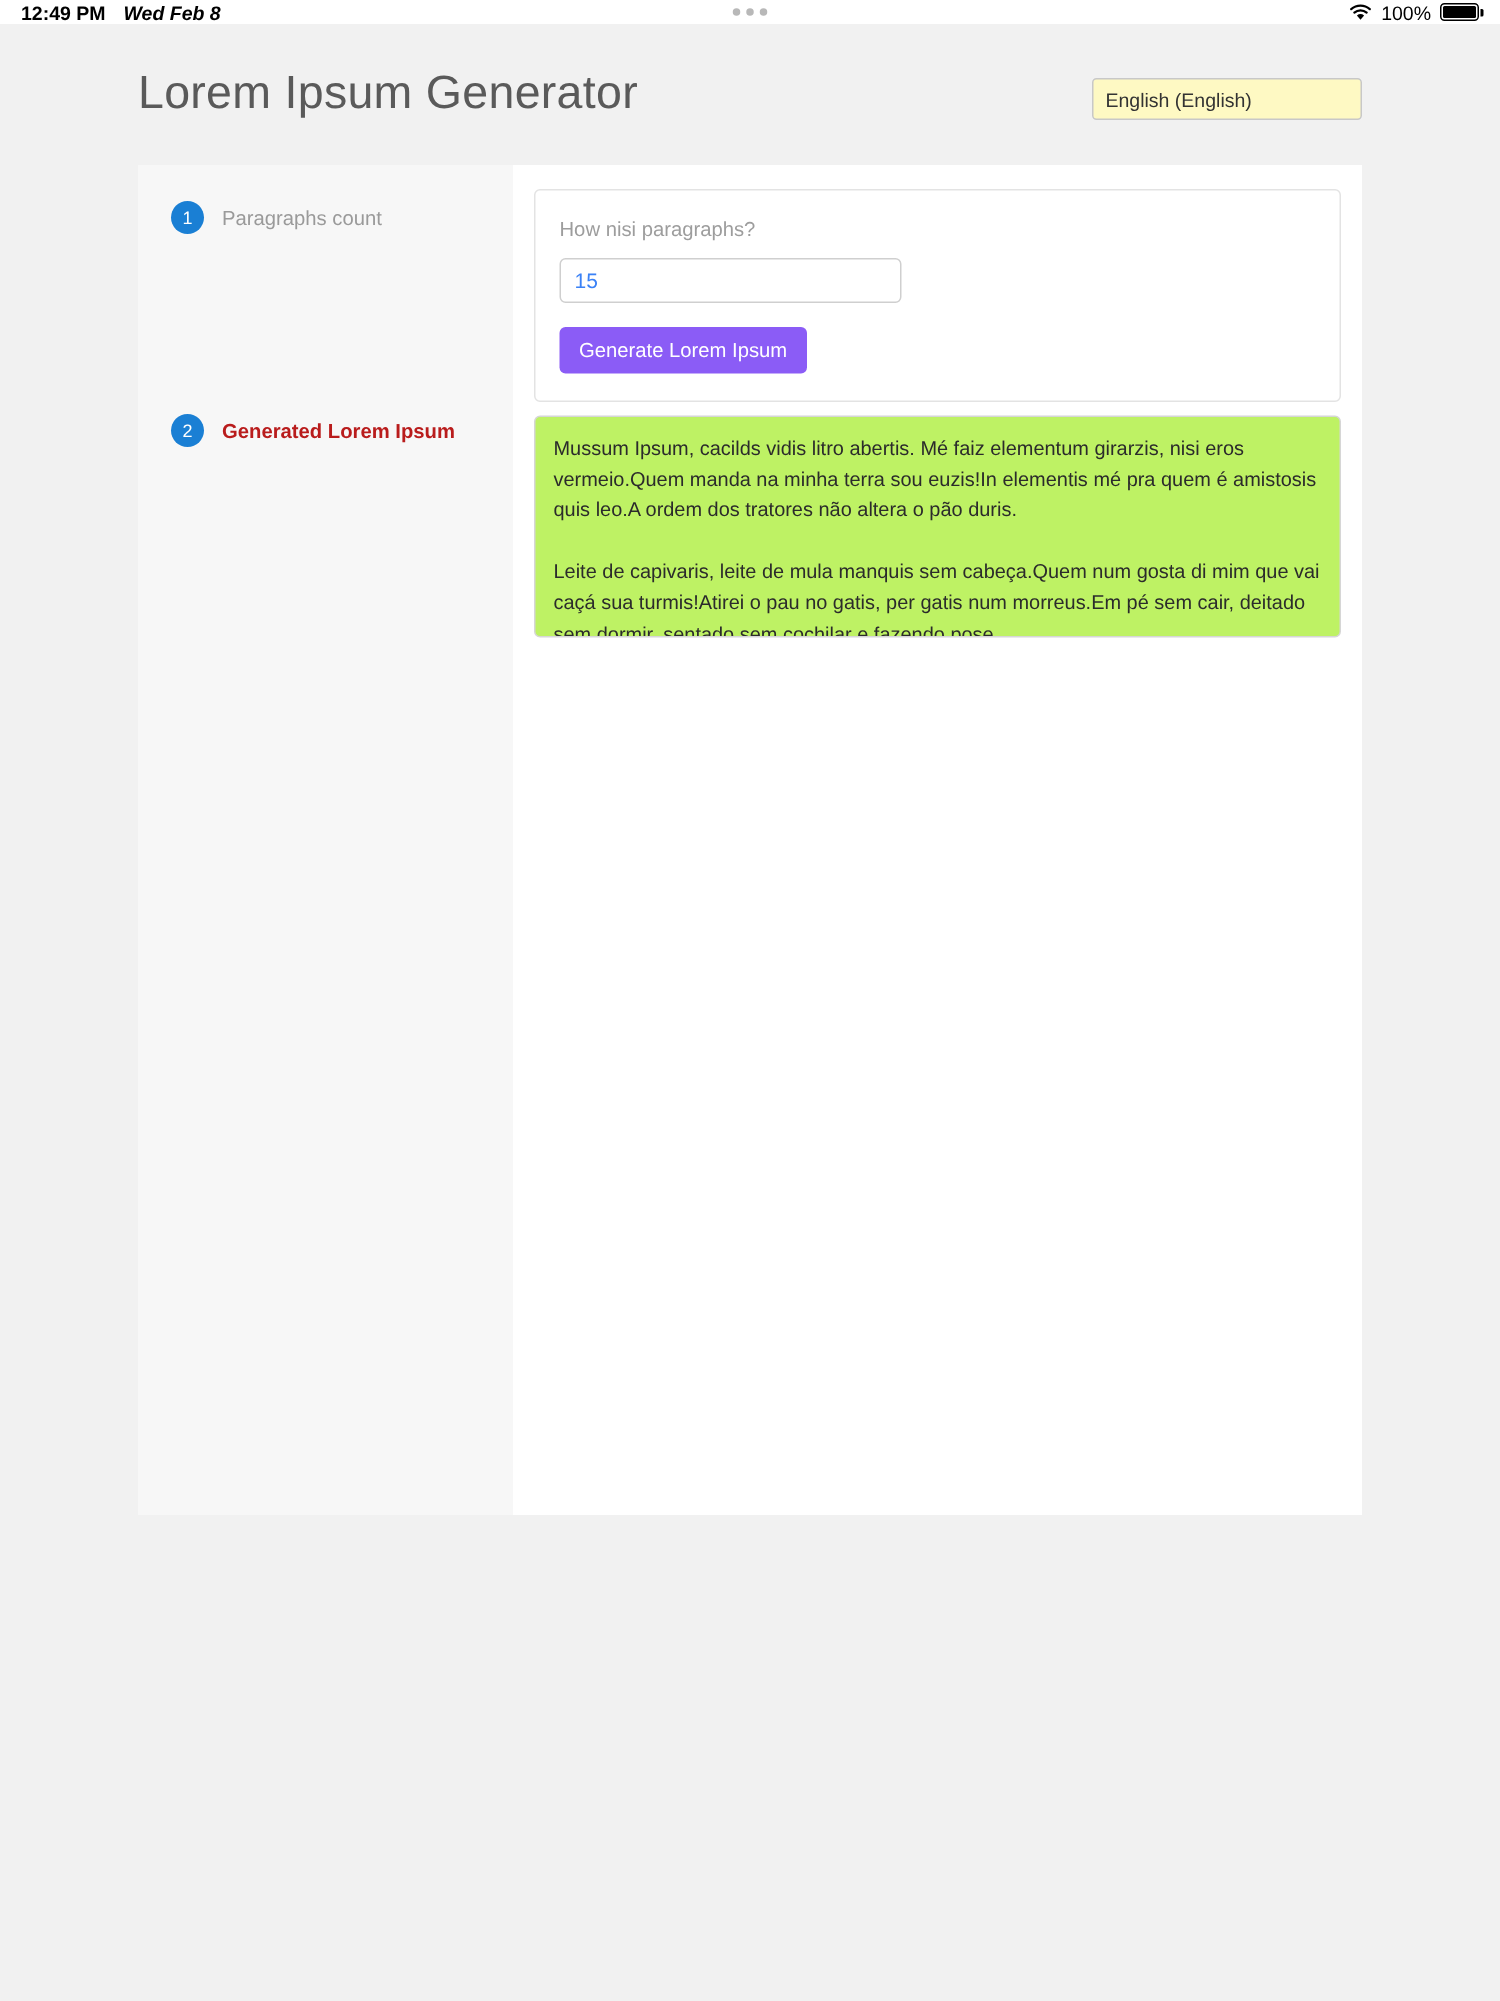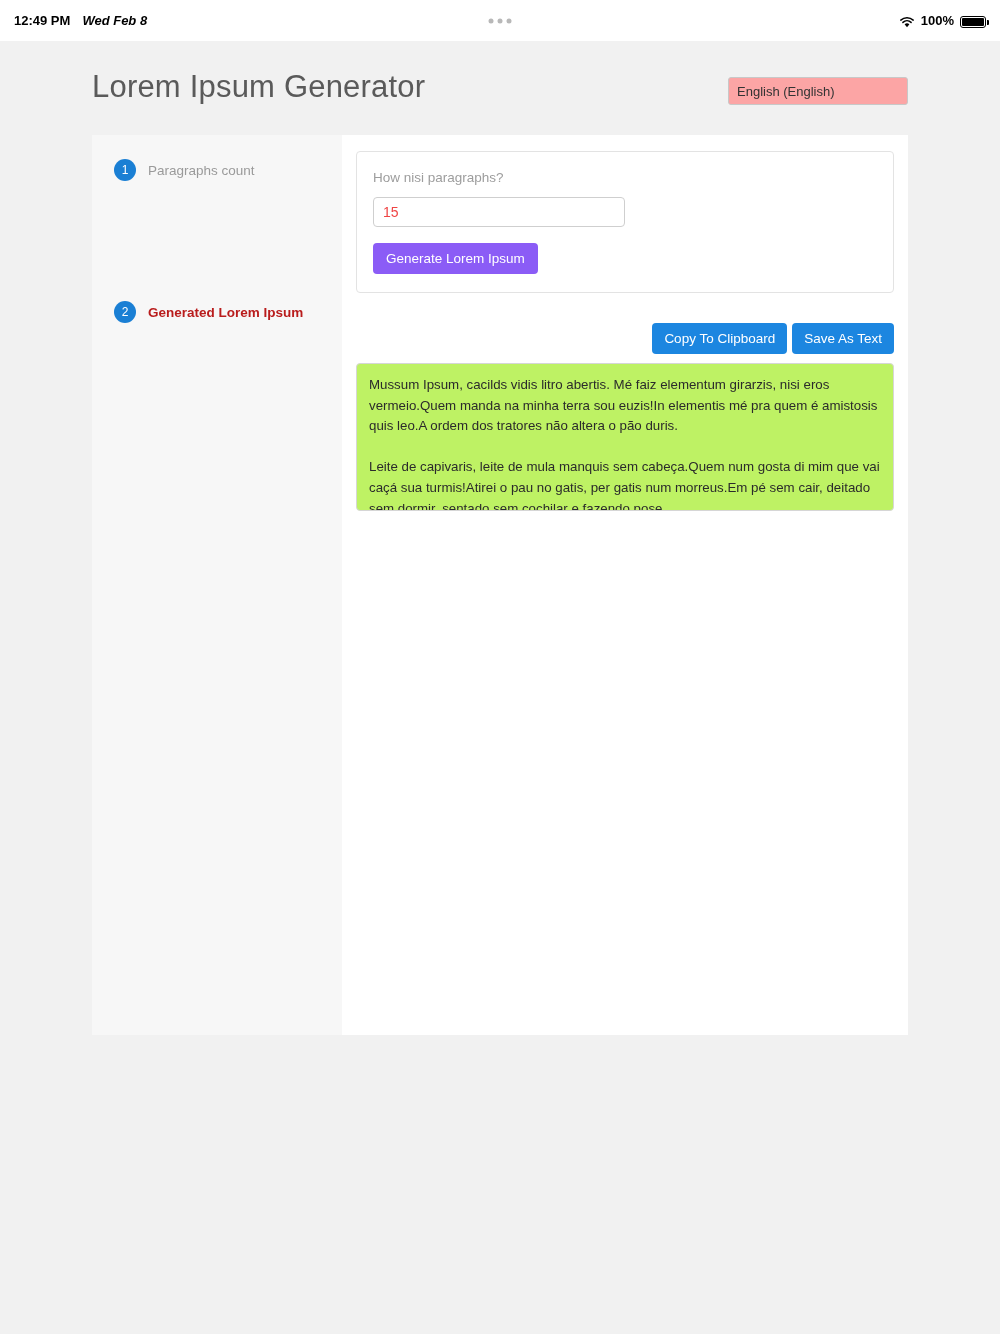--- a/index.html
+++ b/index.html
@@ -6,21 +6,21 @@
   html, body {
     width: 1000px;
     height: 1334px;
     background: #f1f1f1;
     font-family: "Liberation Sans", sans-serif;
     -webkit-font-smoothing: antialiased;
   }
 
   
   .statusbar {
-    height: 41px;
+    height: 16px;
     background: #ffffff;
     display: flex;
     align-items: center;
     padding: 0 14px;
     font-size: 13px;
     color: #000;
     position: relative;
   }
   .status-left { display: flex; align-items: center; gap: 12px; font-weight: 600; }
   .status-time { font-weight: 600; }
@@ -30,24 +30,24 @@
     left: 50%;
     top: 50%;
     transform: translate(-50%, -50%);
     display: flex;
     gap: 4px;
   }
   .dot { width: 5px; height: 5px; border-radius: 50%; background: #b8b8b8; }
   .status-right {
     margin-left: auto;
     display: flex;
-    align-items: flex-end;
+    align-items: center;
     gap: 6px;
     font-size: 13px;
-    font-weight: 700;
+    font-weight: 400;
   }
   .wifi-icon svg { display: block; }
   .battery {
     width: 26px; height: 12px;
     border: 1.5px solid #000;
     border-radius: 3px;
     position: relative;
     display: inline-block;
   }
   .battery::after {
@@ -76,21 +76,21 @@
   .page-title {
     font-size: 31px;
     color: #5a5a5a;
     font-weight: 400;
     letter-spacing: 0.2px;
   }
   .lang-select {
     margin-top: 8px;
     width: 180px;
     height: 28px;
-    background: #fca5a5;
+    background: #fef9c3;
     border: 1px solid #c8c8c8;
     border-radius: 3px;
     font-size: 13px;
     color: #333;
     padding: 0 8px;
     display: flex;
     align-items: center;
     font-family: "Liberation Sans", sans-serif;
   }
 
@@ -140,27 +140,27 @@
     border: 1px solid #e3e3e3;
     border-radius: 4px;
     padding: 18px 16px 18px 16px;
   }
   .panel-label {
     font-size: 13.5px;
     color: #9d9d9d;
     margin-bottom: 12px;
   }
   .count-input {
-    width: 252px;
+    width: 228px;
     height: 30px;
     border: 1px solid #cfcfcf;
     border-radius: 4px;
     padding: 0 9px;
     font-size: 14px;
-    color: #ef4444;
+    color: #3b82f6;
     font-family: "Liberation Sans", sans-serif;
     display: block;
     background: #fff;
   }
   .generate-btn {
     margin-top: 16px;
     background: #8b5cf6;
     color: #ffffff;
     border: none;
     border-radius: 4px;
@@ -255,23 +255,19 @@
   </div>
 
   <div class="content-col">
 
     <div class="panel">
       <div class="panel-label">How nisi paragraphs?</div>
       <input class="count-input" type="text" value="15" style="">
       <button class="generate-btn">Generate Lorem Ipsum</button>
     </div>
 
-    <div class="actions-row">
-      <button class="action-btn">Copy To Clipboard</button>
-      <button class="action-btn">Save As Text</button>
-    </div>
 
     <div class="output-box">Mussum Ipsum, cacilds vidis litro abertis. Mé faiz elementum girarzis, nisi eros vermeio.Quem manda na minha terra sou euzis!In elementis mé pra quem é amistosis quis leo.A ordem dos tratores não altera o pão duris.
 
 Leite de capivaris, leite de mula manquis sem cabeça.Quem num gosta di mim que vai caçá sua turmis!Atirei o pau no gatis, per gatis num morreus.Em pé sem cair, deitado sem dormir, sentado sem cochilar e fazendo pose.</div>
 
   </div>
 </div>
 
 </body></html>

